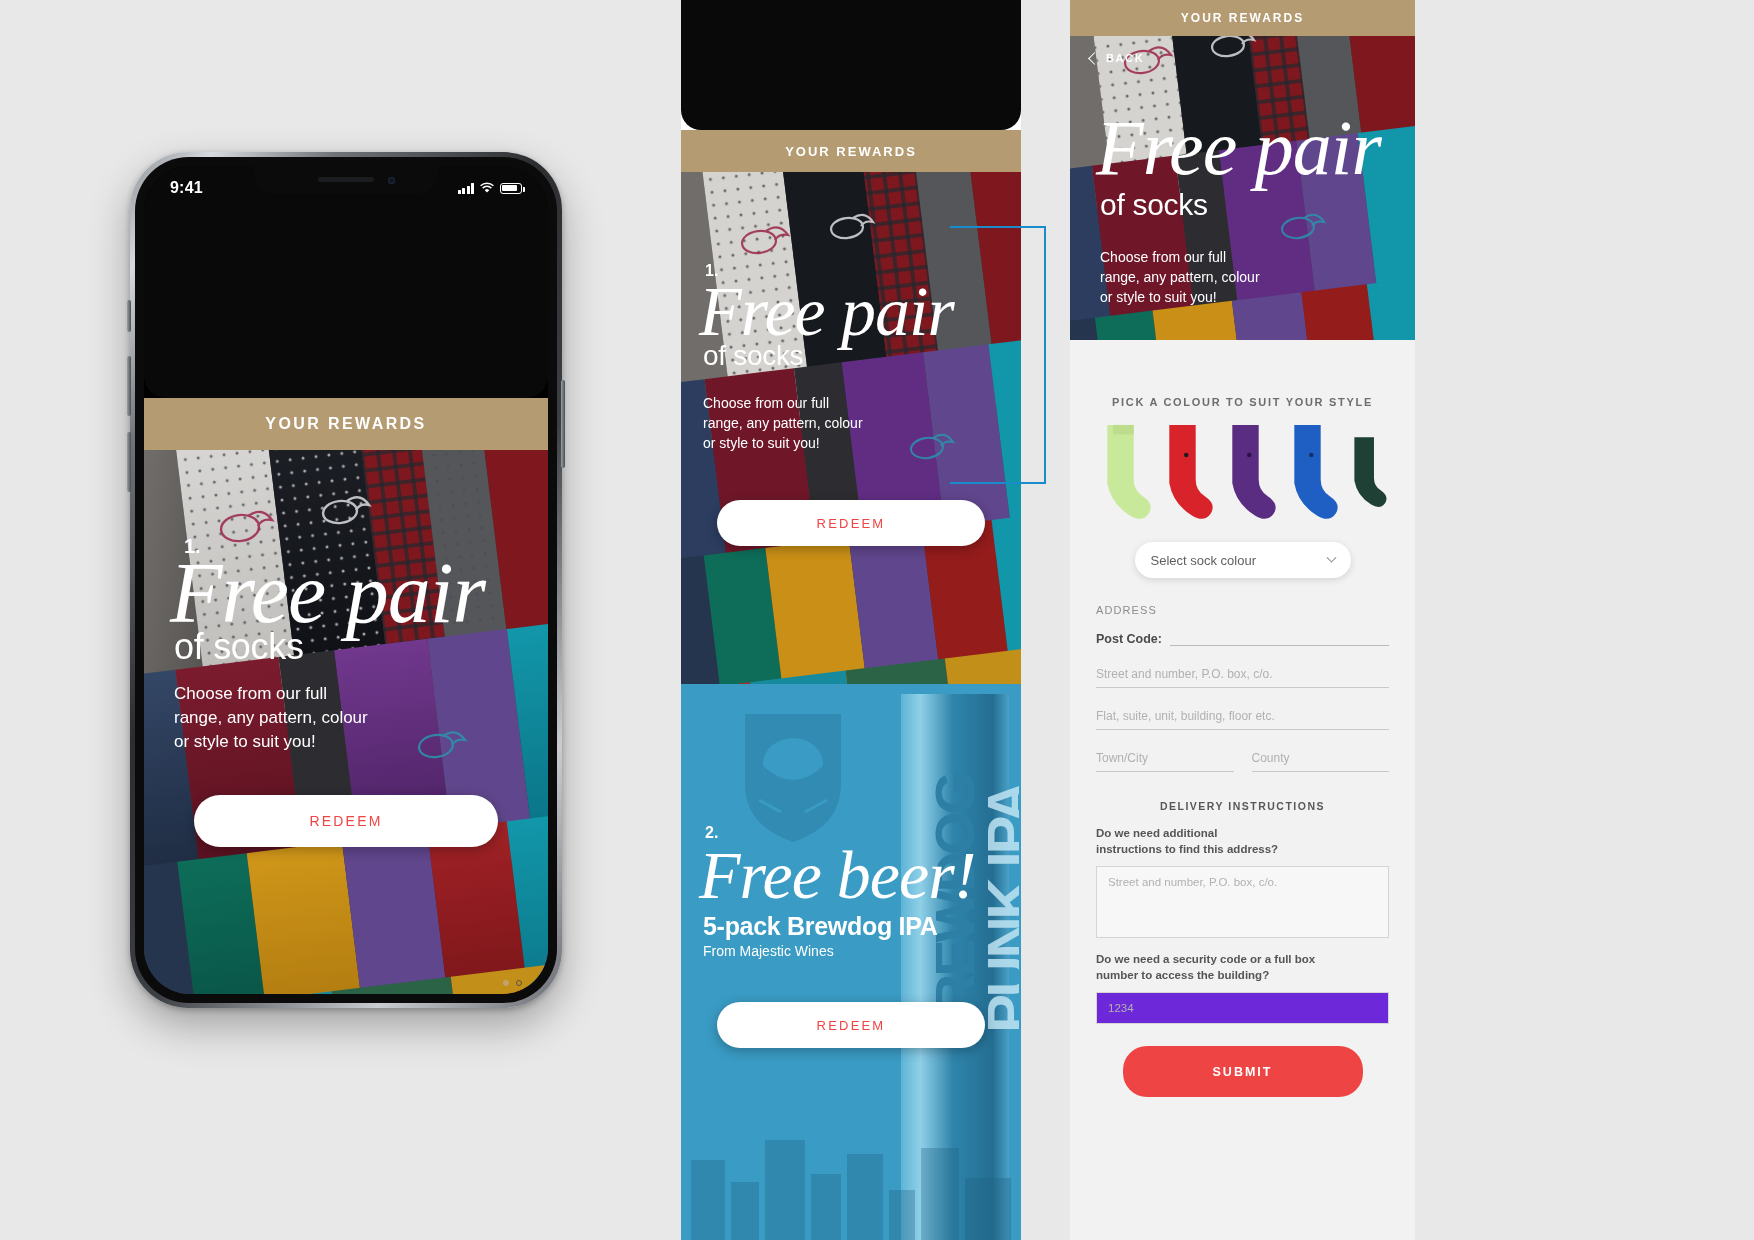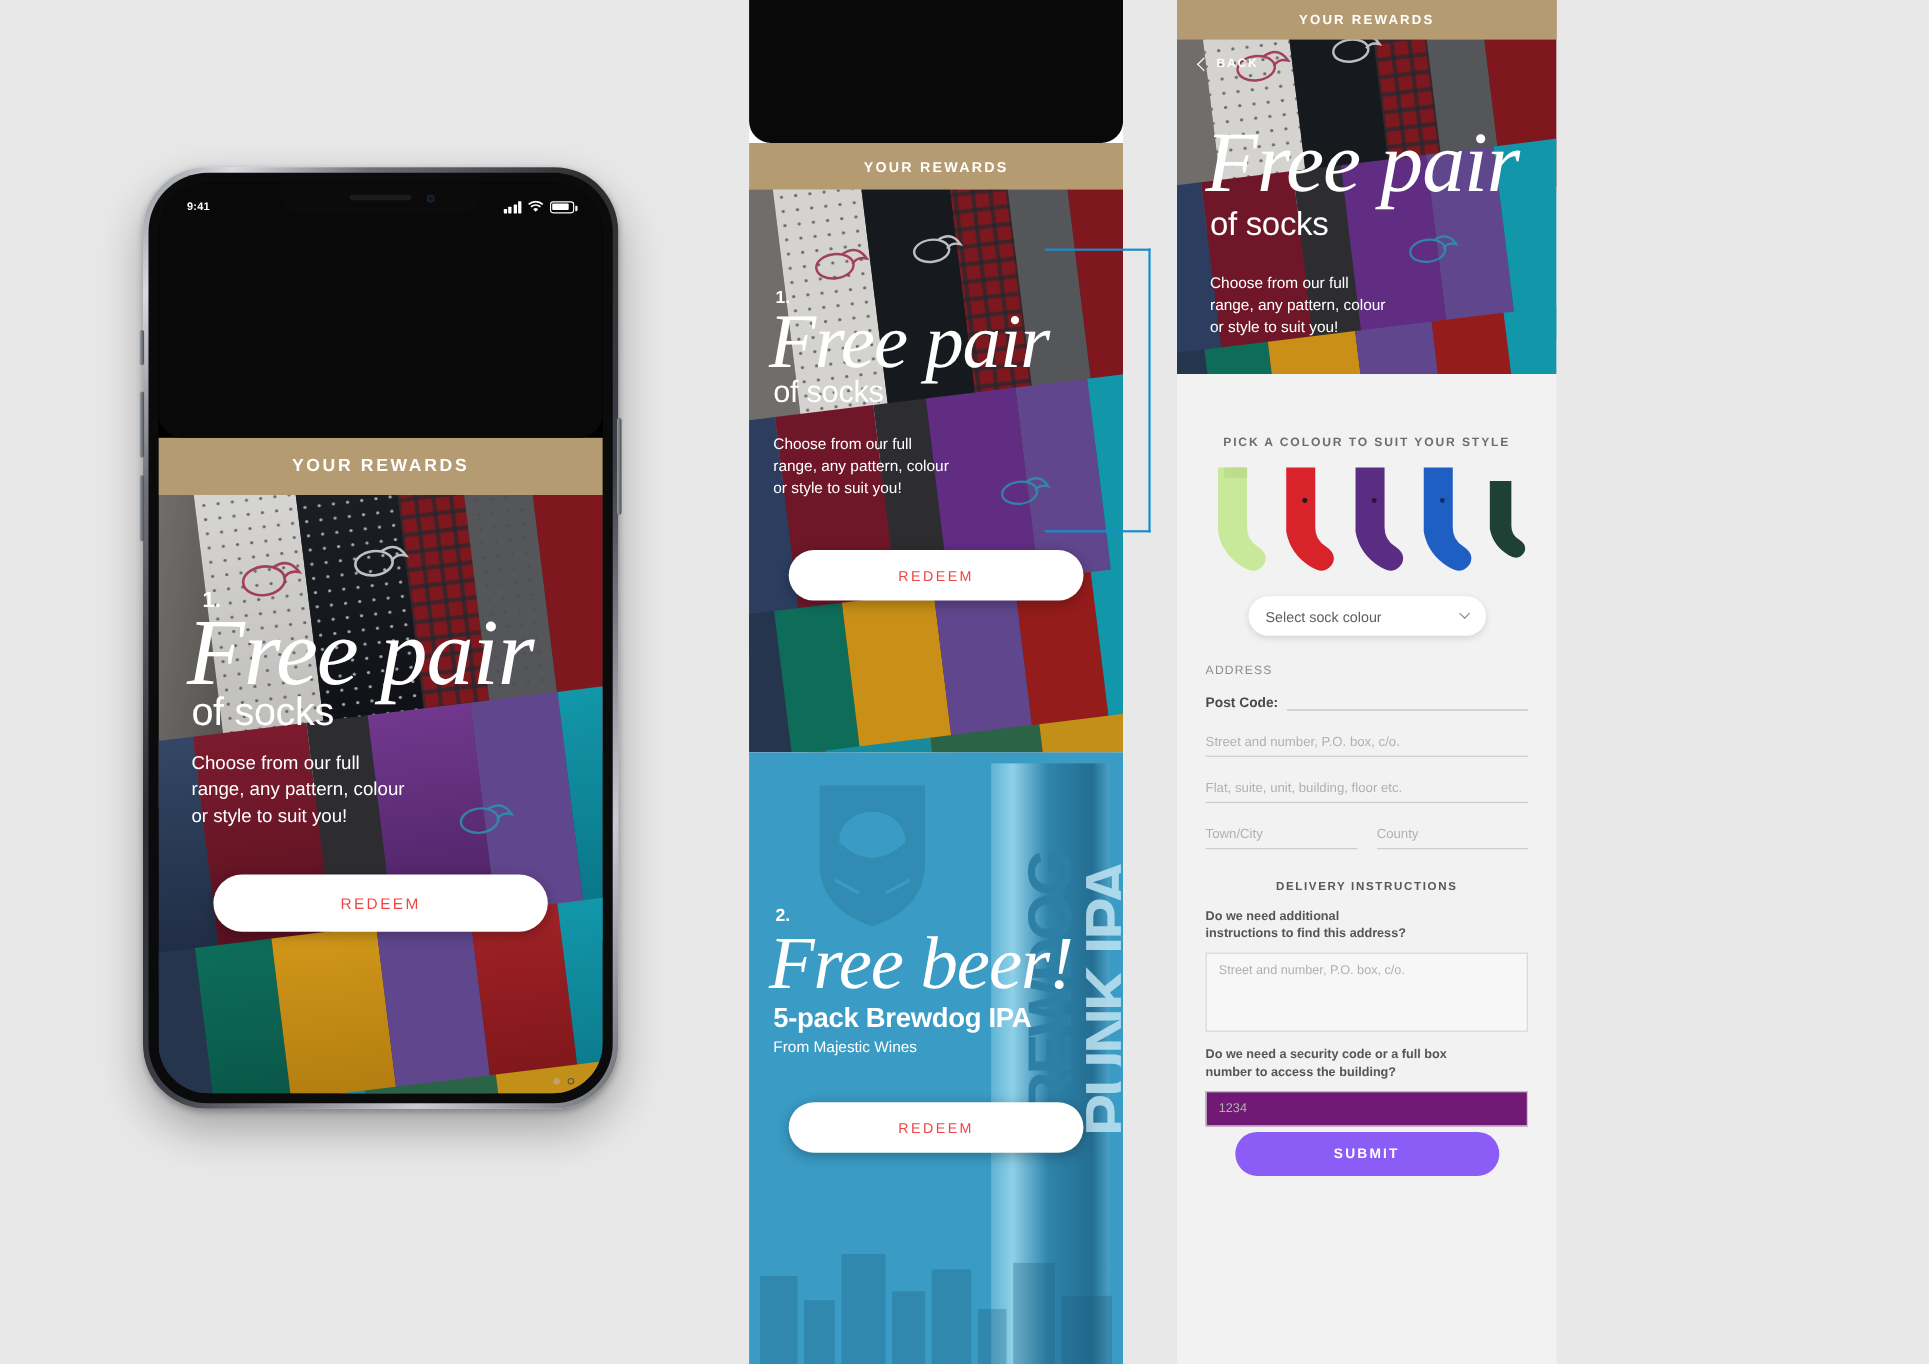--- a/index.html
+++ b/index.html
@@ -41,21 +41,21 @@
   }
   .notch .speaker { position:absolute; left:50%; transform:translateX(-50%); top:11px;
     width:56px; height:5px; border-radius:3px; background:#1b1c1f; }
   .notch .cam { position:absolute; right:42px; top:11px; width:7px; height:7px;
     border-radius:50%; background:#10161f; box-shadow:inset 0 0 2px #2b4a7a; }
 
   .statusbar {
     position:absolute; top:0; left:0; right:0; height:38px; z-index:8;
     display:flex; align-items:center; justify-content:space-between;
     padding:6px 26px 0 26px; color:#fff;
-    font-size:10px; font-weight:700; letter-spacing:.2px;
+    font-size:16px; font-weight:700; letter-spacing:.2px;
   }
   .sb-right { display:flex; align-items:center; gap:5px; }
   .bars { display:flex; align-items:flex-end; gap:1.5px; height:11px; }
   .bars i { display:block; width:3px; background:#fff; border-radius:.5px; }
   .bars i:nth-child(1){height:4px}.bars i:nth-child(2){height:6px}
   .bars i:nth-child(3){height:8px}.bars i:nth-child(4){height:11px}
   .batt { width:22px; height:11px; border:1.4px solid #fff; border-radius:3px; position:relative; }
   .batt::after{content:"";position:absolute;right:-3.5px;top:3px;width:2px;height:5px;background:#fff;border-radius:0 1px 1px 0;}
   .batt i{position:absolute;left:1.2px;top:1.2px;bottom:1.2px;width:72%;background:#fff;border-radius:1px;}
 
@@ -167,23 +167,23 @@
   .uline { flex:1; border-bottom:1px solid #b9b9b9; height:18px; }
   .fld { margin-top:21px; border-bottom:1px solid #c9c9c9; padding-bottom:6px; }
   .fld .ph { font-size:12px; color:#b1b1b1; }
   .fld-row { display:flex; gap:18px; margin-top:21px; }
   .fld-row .fld { flex:1; margin-top:0; }
   .di-title { text-align:center; margin-top:28px; font-size:10.5px; font-weight:700;
     letter-spacing:1.5px; color:#585858; }
   .q { margin-top:14px; font-size:11.5px; color:#555; line-height:1.35; font-weight:600; }
   .ta { margin-top:9px; height:72px; background:#f7f7f7; border:1px solid #d5d5d5;
     padding:9px 11px; font-size:11.5px; color:#b1b1b1; }
-  .inp { margin-top:9px; height:32px; background:#701a75; border:1px solid #d5d5d5;
+  .inp { margin-top:9px; height:32px; background:#6d28d9; border:1px solid #d5d5d5;
     display:flex; align-items:center; padding:0 11px; font-size:11.5px; color:#b1b1b1; }
-  .submit { margin:5px auto 0; width:240px; height:40px; background:#8b5cf6;
+  .submit { margin:22px auto 0; width:240px; height:51px; background:#ef4444;
     border-radius:24px; display:flex; align-items:center; justify-content:center;
     color:#fff; font-size:12.5px; font-weight:700; letter-spacing:2px; cursor:pointer; }
 
   
   .connector { position:absolute; z-index:20; pointer-events:none; }
   .cl { position:absolute; background:#1a8ccb; }
 </style>
 </head>
 <body>
 

